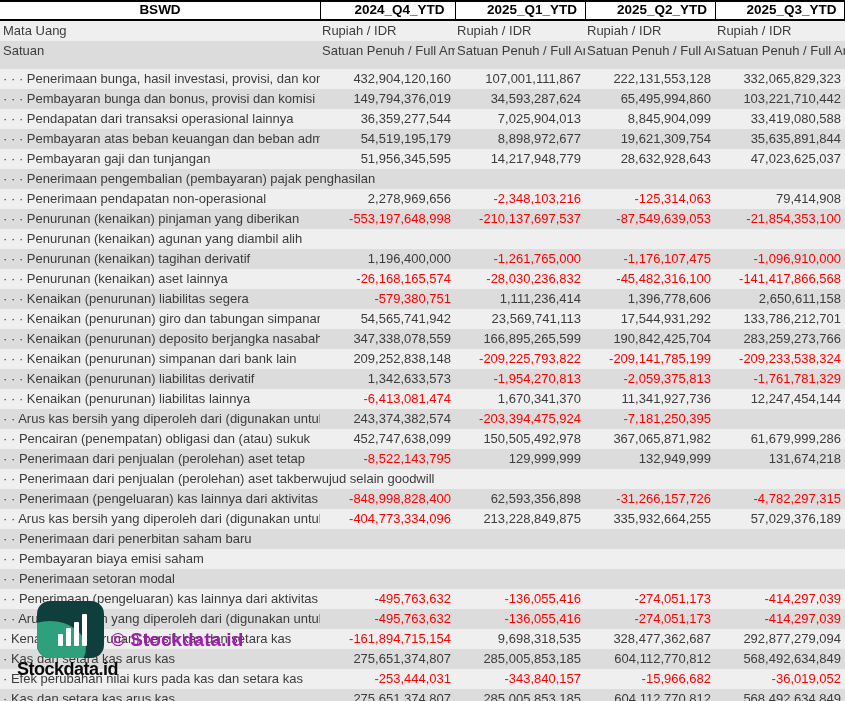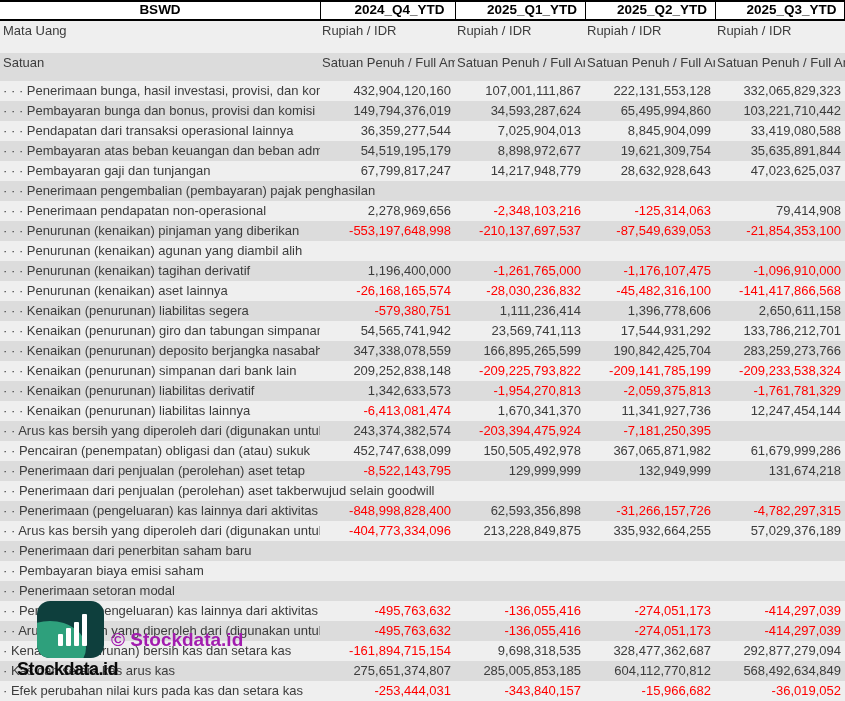--- a/index.html
+++ b/index.html
@@ -36,21 +36,21 @@
     display:flex;height:21px;box-sizing:border-box;
     border-top:2px solid var(--border);
     border-bottom:2px solid var(--border);
     background:#ffffff;font-weight:bold;color:#000;
     line-height:16px;font-size:13.5px;white-space:nowrap;
   }
   .header .cell{text-align:center;box-sizing:border-box;padding-left:23px;}
   .header .period{border-left:1px solid var(--border);}
   .header .period:last-child{border-right:1px solid var(--border);}
 
-  .currency-row{height:32px;background:var(--stripe-light);}
+  .currency-row{height:20px;background:var(--stripe-light);}
   .unit-row{height:28px;background:var(--stripe-dark);}
 
   
   .wm-logo{position:absolute;left:37px;top:601px;width:67px;height:57px;z-index:5;}
   .wm-brand{
     position:absolute;left:17px;top:659px;z-index:6;
     font-size:18px;font-weight:800;letter-spacing:-0.5px;color:#0a0a0a;
   }
   .wm-copy{
     position:absolute;left:111px;top:629px;z-index:6;
@@ -110,21 +110,21 @@
       </div>
       <div class="trow dark">
         <div class="cell c-label">· · · Pembayaran atas beban keuangan dan beban administrasi</div>
         <div class="cell c-v0 val">54,519,195,179</div>
         <div class="cell c-v val">8,898,972,677</div>
         <div class="cell c-v val">19,621,309,754</div>
         <div class="cell c-v val">35,635,891,844</div>
       </div>
       <div class="trow light">
         <div class="cell c-label">· · · Pembayaran gaji dan tunjangan</div>
-        <div class="cell c-v0 val">67,799,817,247</div>
+        <div class="cell c-v0 val">51,956,345,595</div>
         <div class="cell c-v val">14,217,948,779</div>
         <div class="cell c-v val">28,632,928,643</div>
         <div class="cell c-v val">47,023,625,037</div>
       </div>
       <div class="trow dark spill">
         <div class="cell c-label">· · · Penerimaan pengembalian (pembayaran) pajak penghasilan</div>
         <div class="cell c-v0 val"></div>
         <div class="cell c-v val"></div>
         <div class="cell c-v val"></div>
         <div class="cell c-v val"></div>

